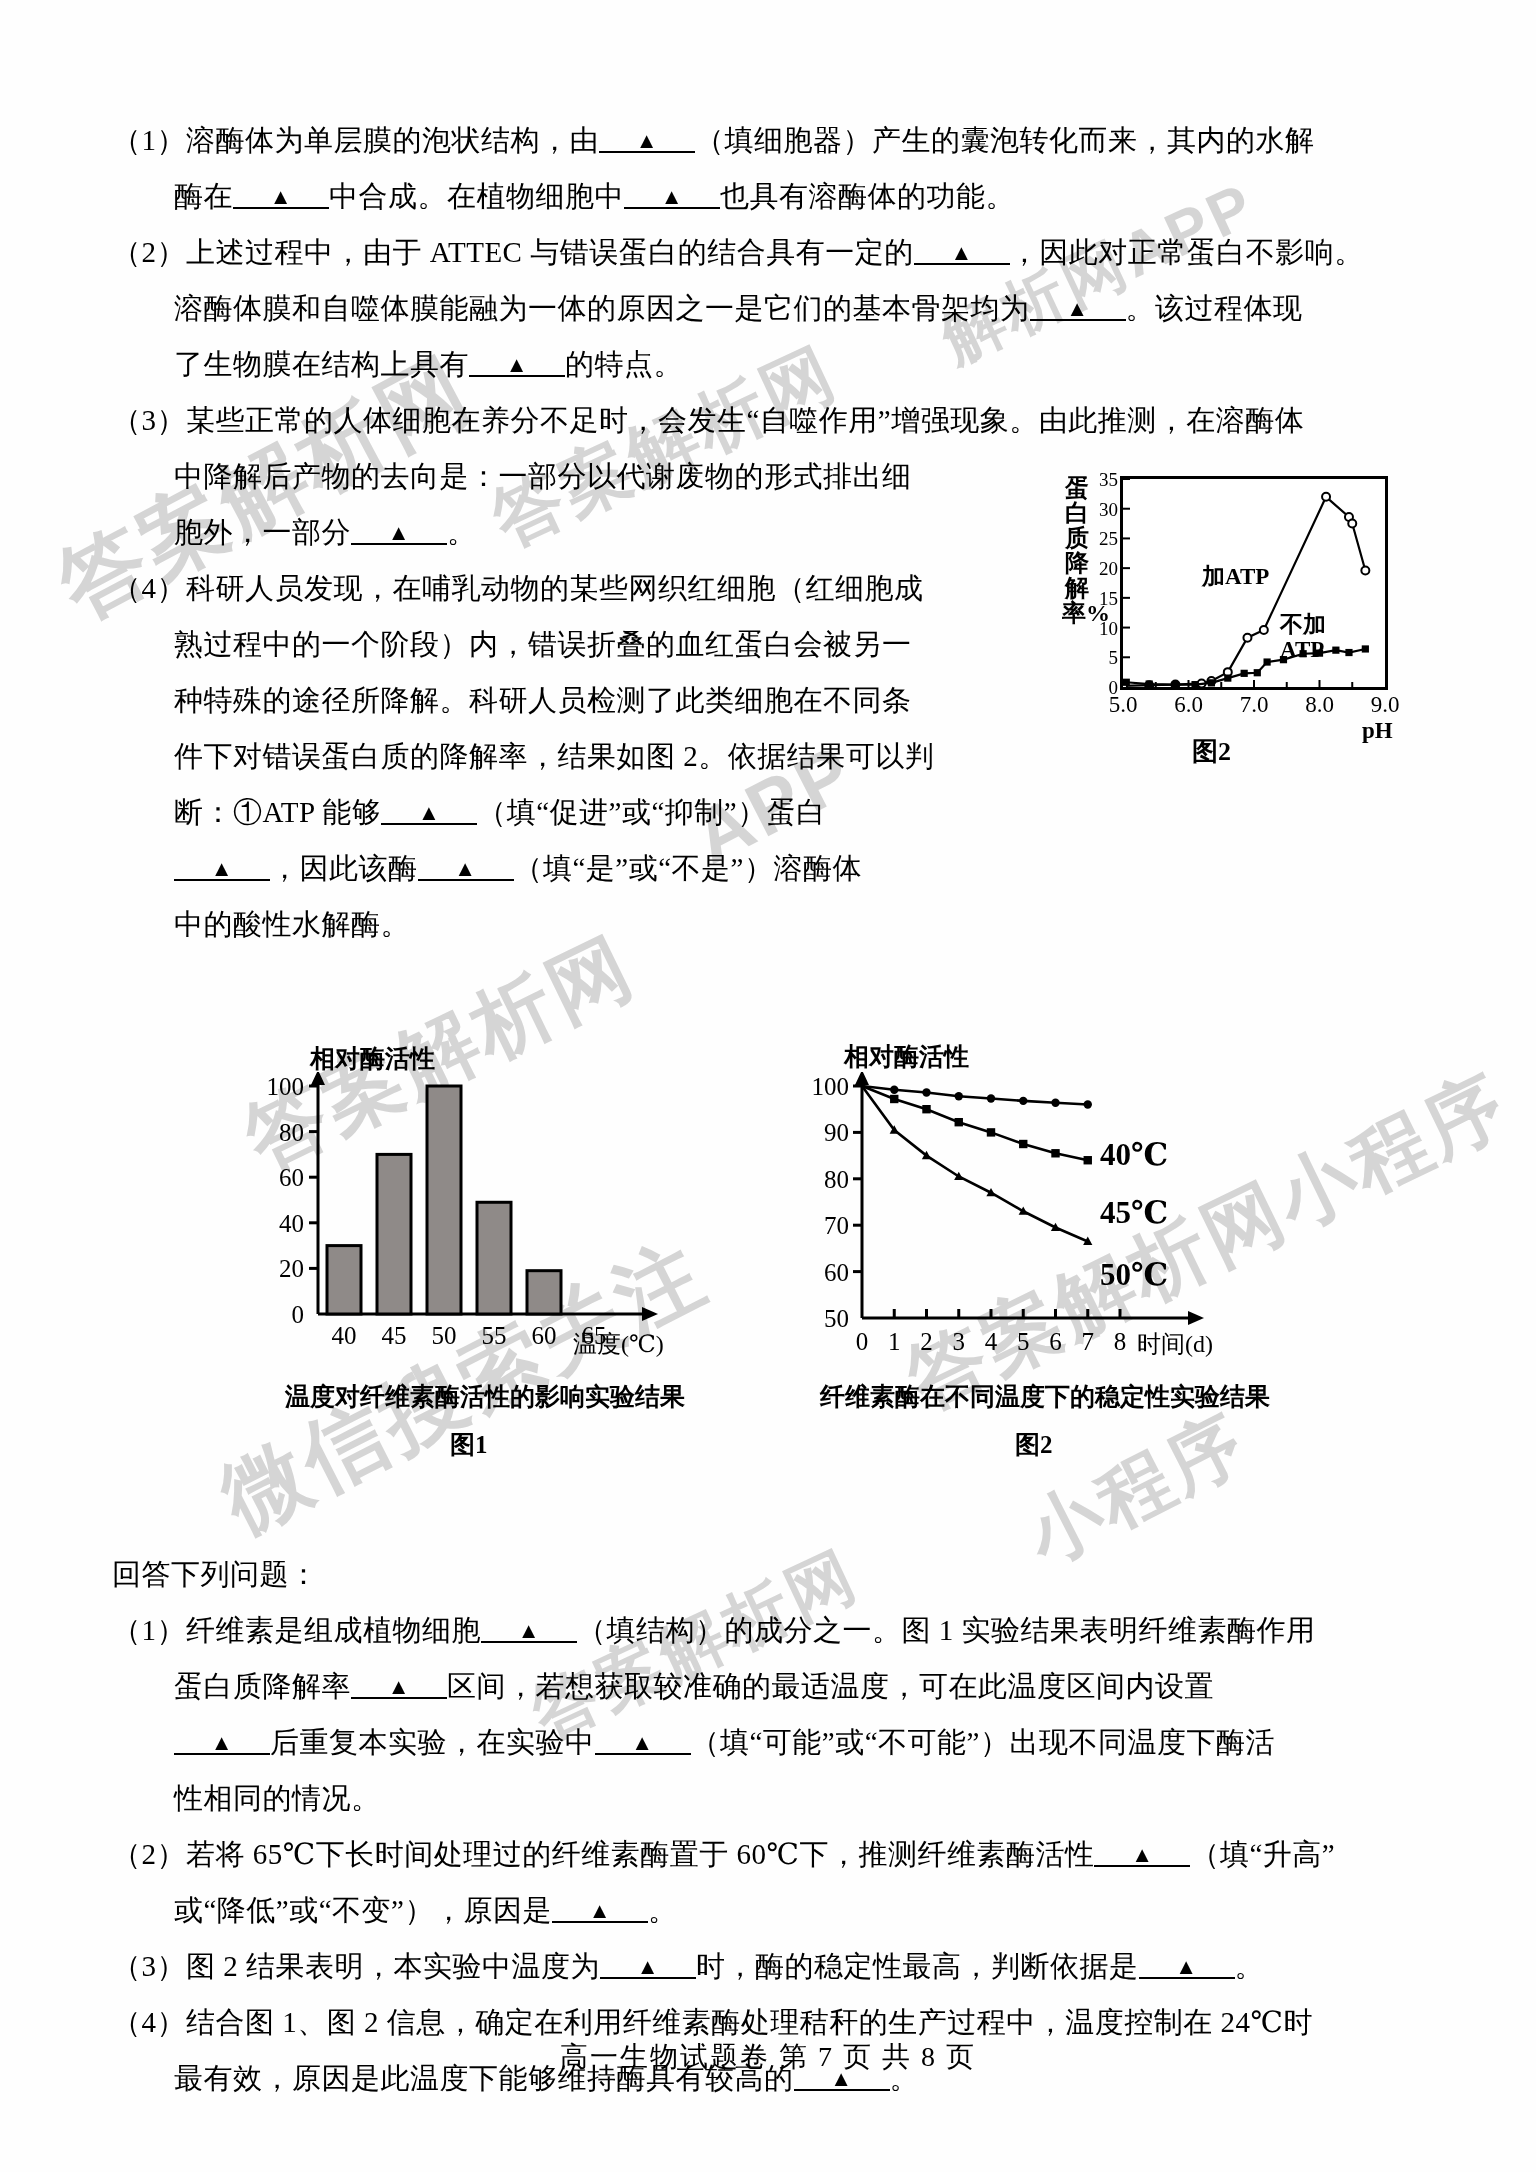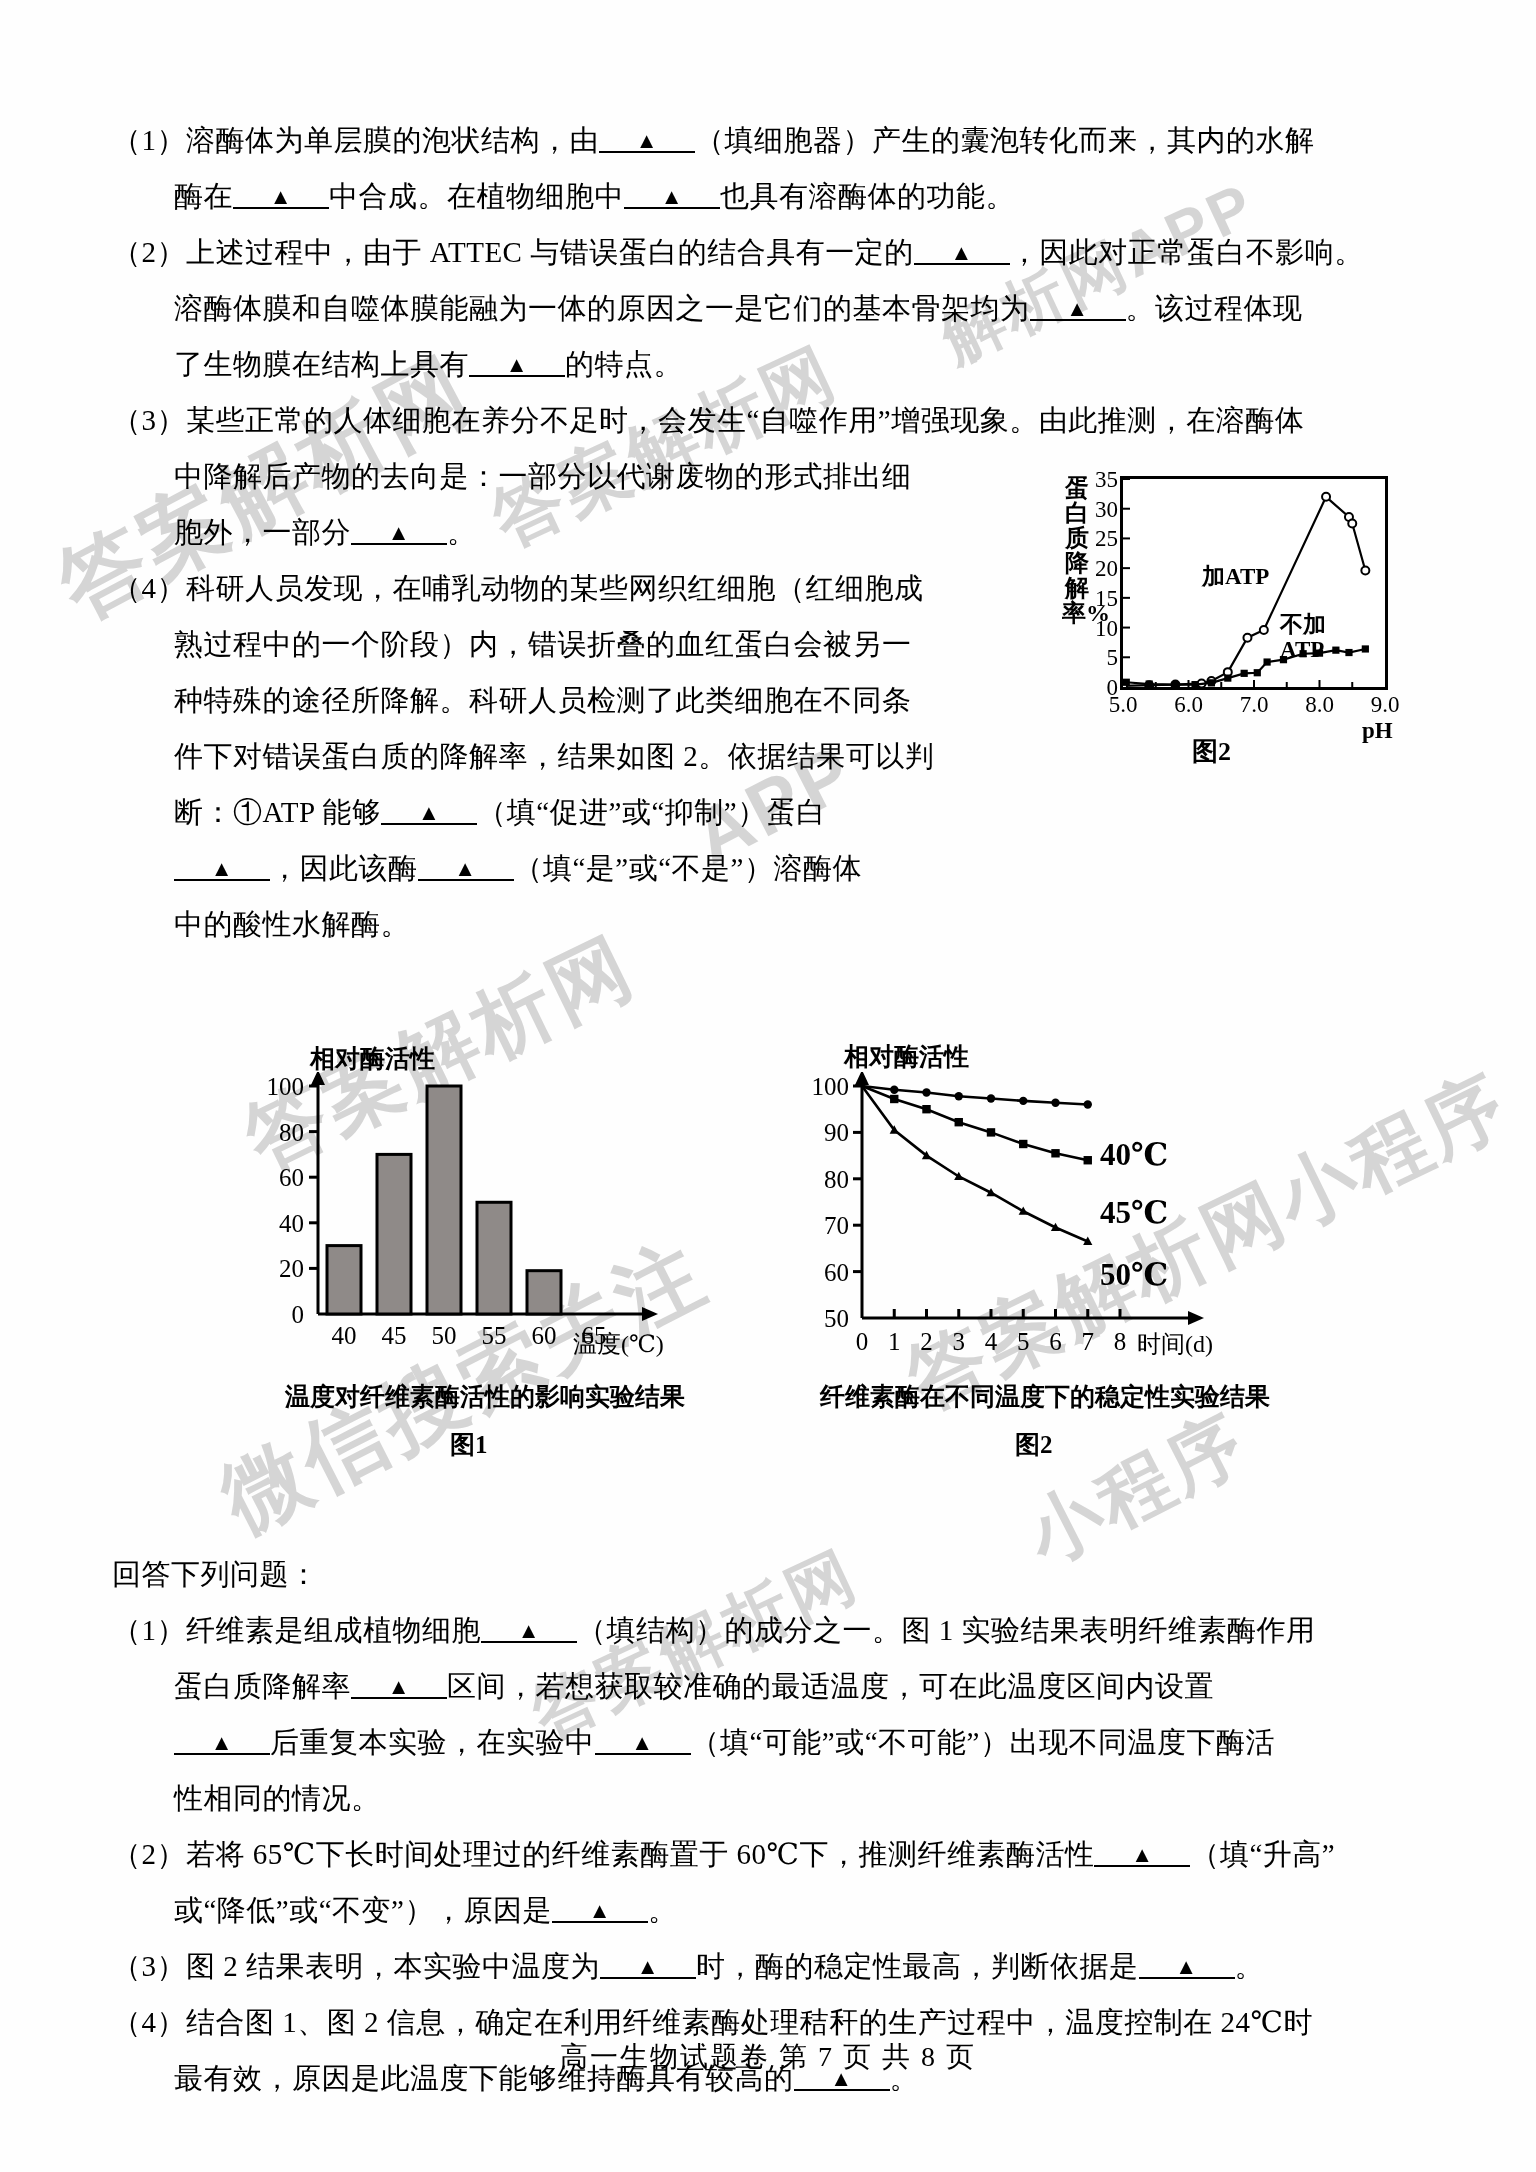--- a/index.html
+++ b/index.html
@@ -84,21 +84,21 @@
     width: 268px;
     height: 214px;
     border: 3px solid #000;
     box-sizing: border-box;
     background: #fff;
   }
   #ph-figure .ytick {
     position: absolute;
     right: 100%;
     margin-right: 5px;
-    font-size: 23px;
+    font-size: 19px;
     line-height: 1;
     transform: translateY(-50%);
     white-space: nowrap;
   }
   #ph-figure .xtick {
     position: absolute;
     top: 100%;
     margin-top: 6px;
     font-size: 23px;
     line-height: 1;

